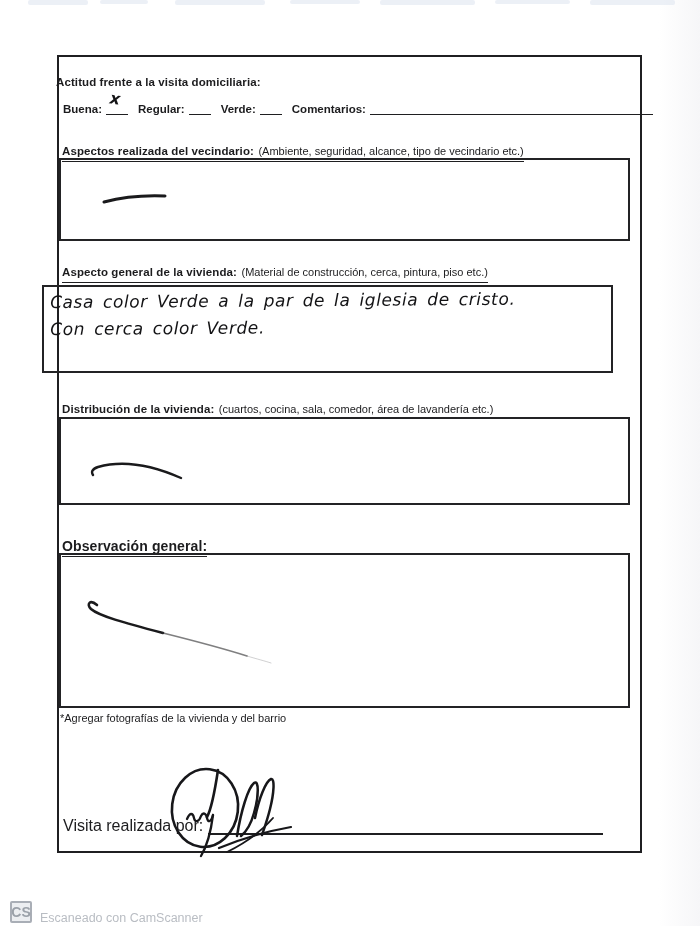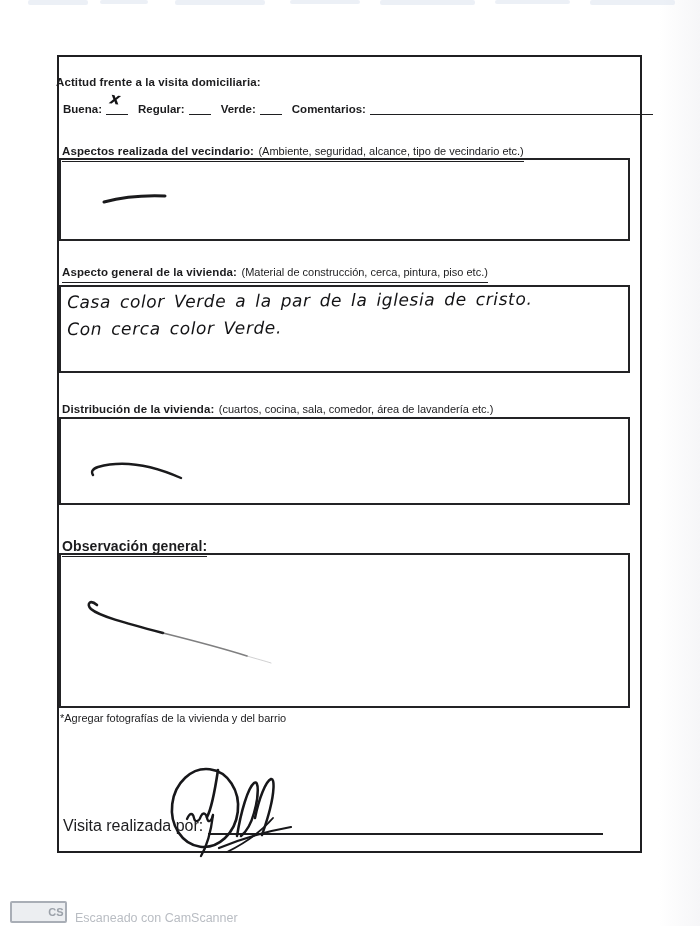--- a/index.html
+++ b/index.html
@@ -32,22 +32,22 @@
     color:#131315;letter-spacing:.6px;word-spacing:3px;line-height:27px;
     transform:rotate(-.4deg);transform-origin:left top;}
 
   .footnote{font-size:11px;color:#1c1c1e;}
   .visita-line{font-size:16px;white-space:nowrap;}
   .visita-blank{display:inline-block;width:395px;border-bottom:2px solid #1f1f21;
     height:12px;vertical-align:bottom;margin-left:5px;}
 
   .cs-footer{position:absolute;left:10px;top:899px;display:flex;align-items:center;gap:8px;}
   .cs-badge{width:18px;height:18px;border:2px solid #a9aeb6;border-radius:2px;
-    background:#eceef1;color:#9ba1a9;font-size:11px;font-weight:bold;
-    display:flex;align-items:center;justify-content:center;font-family:"Liberation Sans",sans-serif;padding-left:35px;}
+    background:#eceef1;color:#9ba1a9;font-size:14px;font-weight:bold;
+    display:flex;align-items:center;justify-content:center;font-family:"Liberation Sans",sans-serif;}
   .cs-text{font-size:12.5px;color:#b9bdc3;margin-top:12px;}
   svg{display:block;}
 </style>
 </head>
 <body>
 
 <div class="sheet">
 
   <div class="smudge" style="left:28px;top:0;width:60px;height:5px"></div>
   <div class="smudge" style="left:100px;top:0;width:48px;height:4px"></div>
@@ -72,21 +72,21 @@
   <div class="fbox" style="left:59px;top:158px;width:571px;height:83px">
     <svg width="70" height="16" style="position:absolute;left:40px;top:31px" viewBox="0 0 70 16">
       <path d="M 3,11 C 18,7 40,4 64,5" fill="none" stroke="#1a1a1c" stroke-width="3" stroke-linecap="round"></path>
     </svg>
   </div>
 
   <div class="abs" style="left:62px;top:262px">
     <span class="underlined"><span class="sec-title">Aspecto general de la vivienda:</span>
       <span class="sec-hint">(Material de construcción, cerca, pintura, piso etc.)</span></span>
   </div>
-  <div class="fbox" style="left:59px;top:285px;width:571px;height:88px">
+  <div class="fbox" style="left:42px;top:285px;width:571px;height:88px">
     <div class="handwriting" style="position:absolute;left:6px;top:2px">
       <div>Casa color Verde a la par de la iglesia de cristo.</div>
       <div>Con cerca color Verde.</div>
     </div>
   </div>
 
   <div class="abs" style="left:62px;top:399px">
     <span class="sec-title">Distribución de la vivienda:</span>
     <span class="sec-hint">(cuartos, cocina, sala, comedor, área de lavandería etc.)</span>
   </div>

